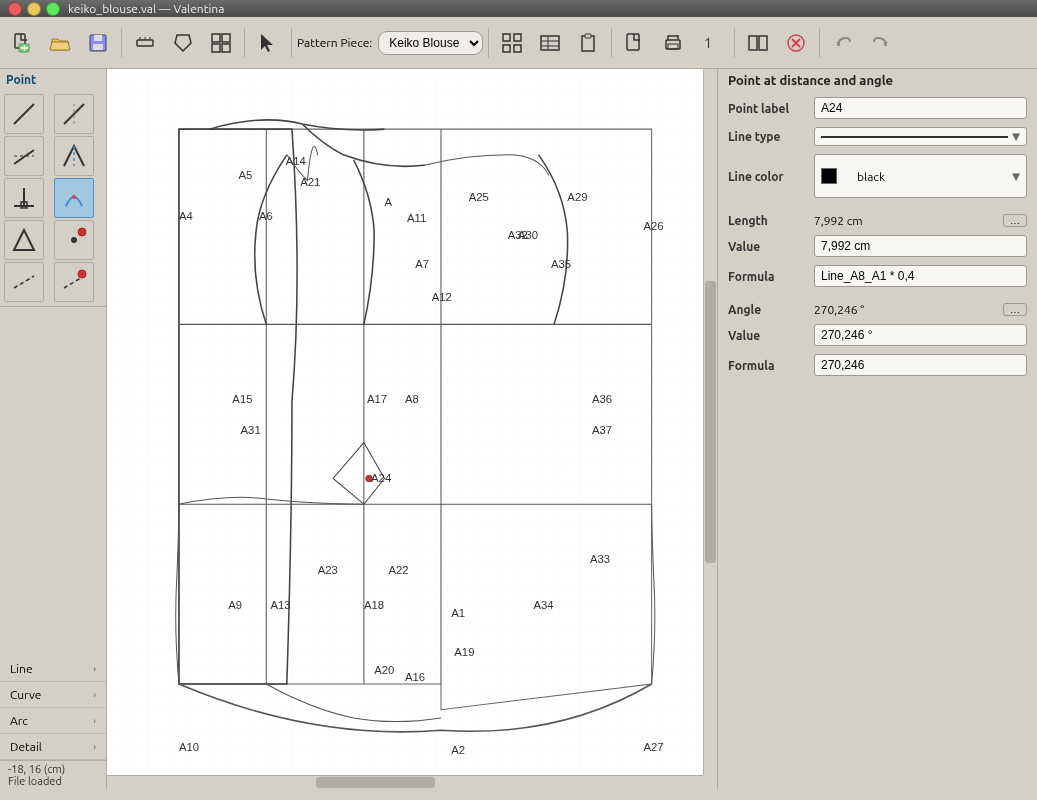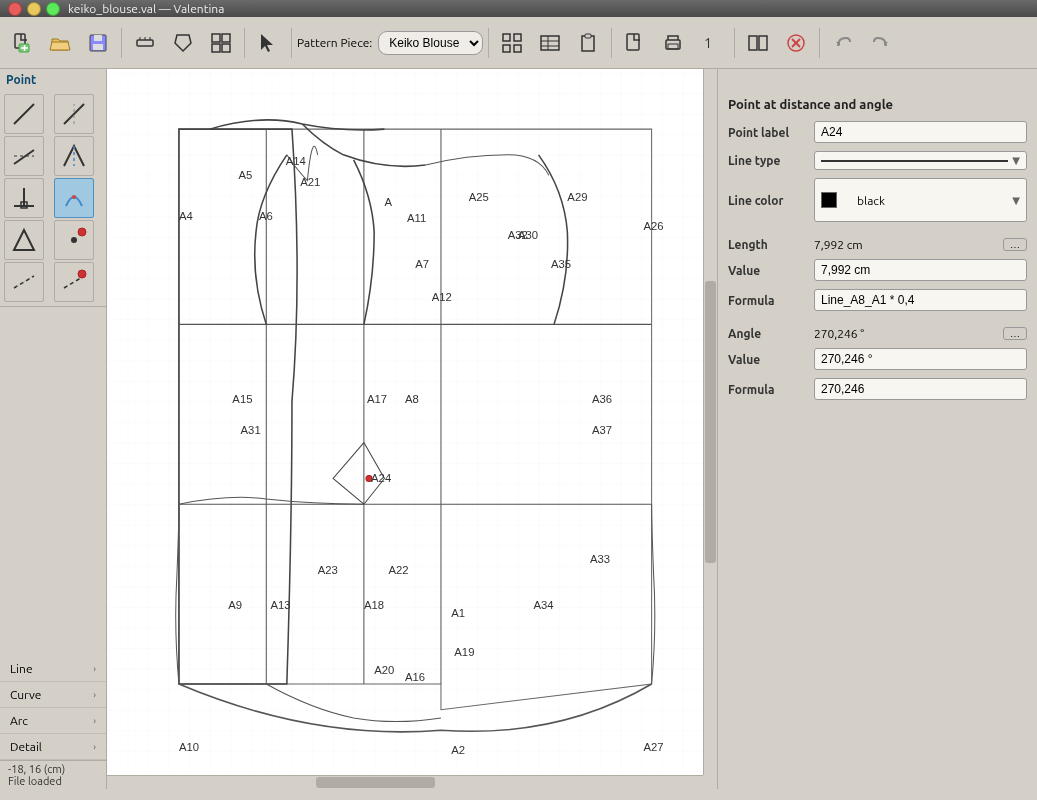--- a/index.html
+++ b/index.html
@@ -216,21 +216,20 @@
       align-items: center;
       justify-content: center;
       cursor: pointer;
       font-size: 10px;
     }
     .tool-options-title {
       padding: 4px 10px 6px;
       font-weight: bold;
       font-size: 13px;
       color: #222;
-      margin-top: 24px;
     }
     .form-row {
       display: flex;
       align-items: center;
       padding: 4px 10px;
       gap: 6px;
     }
     .form-label {
       width: 80px;
       font-size: 12px;

